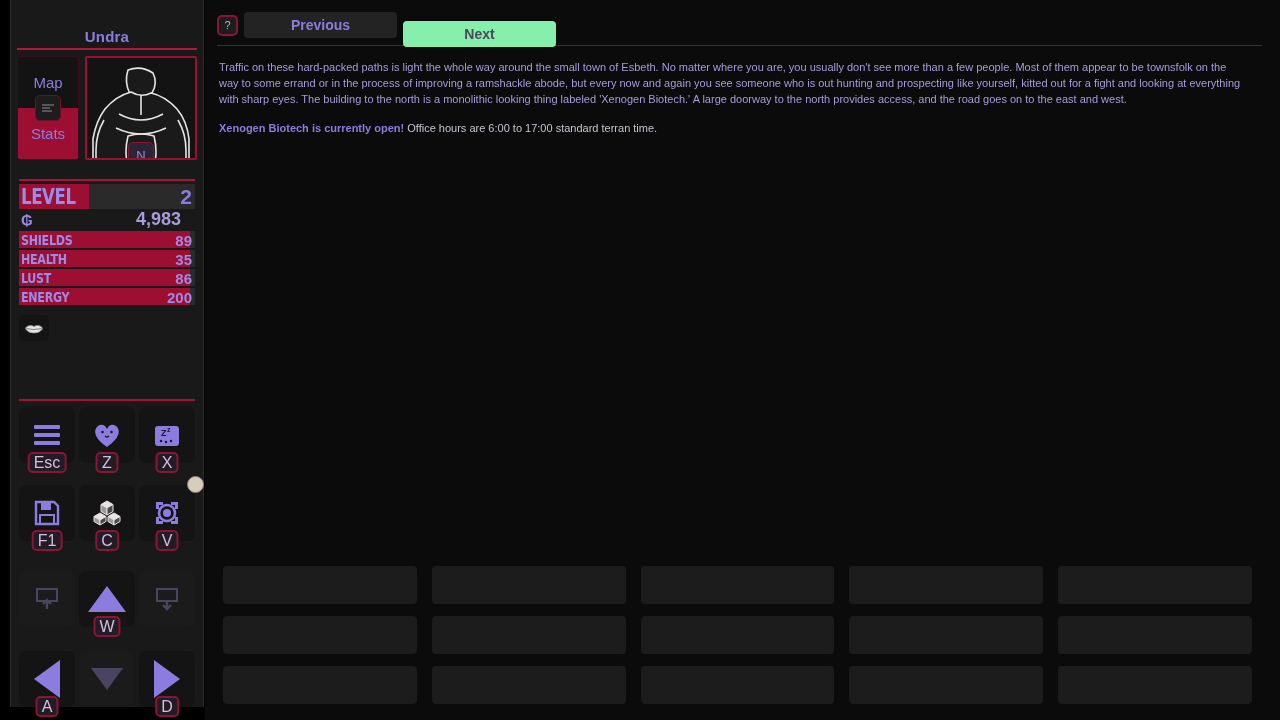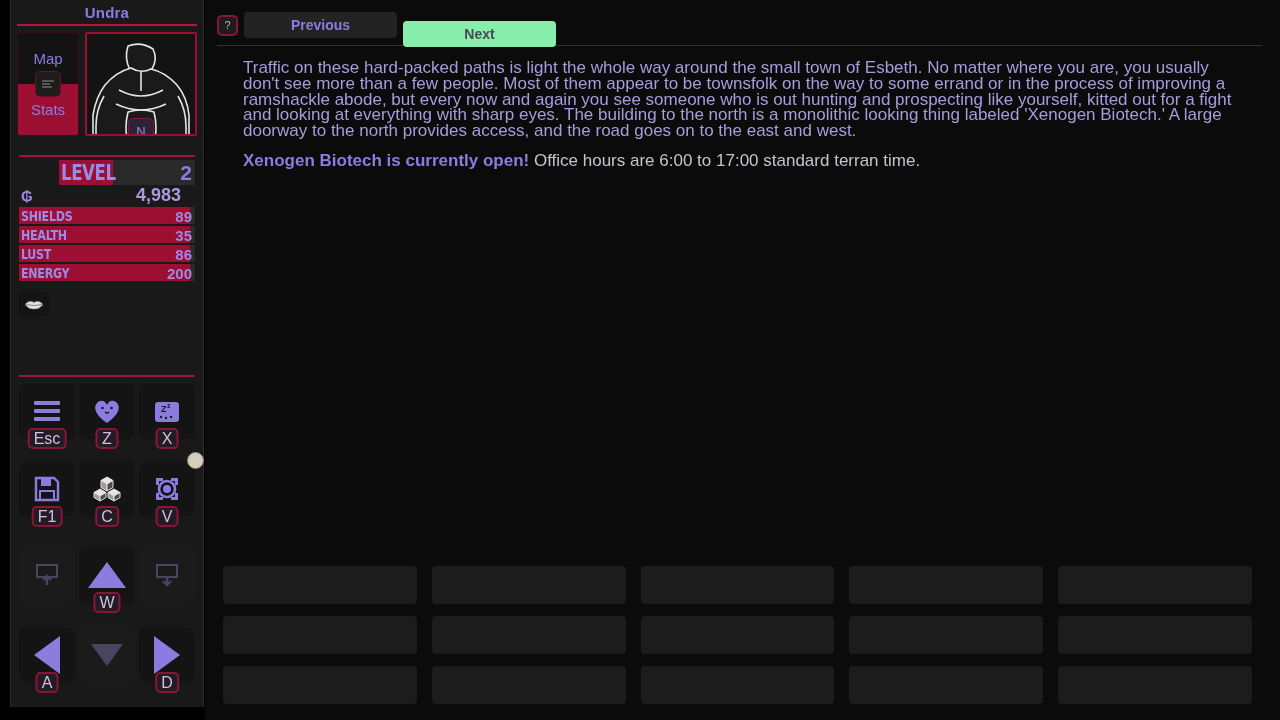--- a/index.html
+++ b/index.html
@@ -25,20 +25,21 @@
     border-left: 1px solid #2b2b2b;
   }
 
   .char-name {
     text-align: center;
     color: #8d7ce0;
     font-size: 15px;
     font-weight: bold;
     padding: 4px 0 3px 0;
     letter-spacing: .2px;
+    margin-top: 24px;
   }
   .name-underline {
     height: 2px;
     background: #b01840;
     margin: 0 6px;
   }
 
   
   .top-row {
     display: flex;
@@ -141,21 +142,21 @@
   }
   .bar .val {
     position: absolute;
     right: 3px; top: 50%;
     transform: translateY(-50%);
     font-size: 15px;
     color: #9b8ae8;
     font-weight: bold;
   }
 
-  .level-row { height: 25px; margin-bottom: 1px; margin-left: 40px; }
+  .level-row { height: 25px; margin-bottom: 1px; }
   .level-row .lbl { font-size: 21px; letter-spacing: -.5px; }
   .level-row .val { font-size: 21px; color: #8d7ce0; }
 
   .credits-row {
     position: relative;
     height: 18px;
     margin-bottom: 3px;
   }
   .credits-row .cicon {
     position: absolute; left: 2px; top: 1px;
@@ -283,24 +284,23 @@
     height: 1px;
     background: #333;
     margin: 3px 18px 0 12px;
   }
 
   .story {
     padding: 14px 36px 0 14px;
   }
   .story p {
     color: #a99bdc;
-    font-size: 17px;
+    font-size: 11px;
     line-height: 15.8px;
     margin-bottom: 14px;
-    margin-left: 24px;
   }
   .story p.note { color: #c6c3cf; }
   .story .bold-lead { color: #8d7ce0; font-weight: bold; }
 
   
   .action-grid {
     position: absolute;
     left: 18px;
     bottom: 16px;
     right: 28px;

